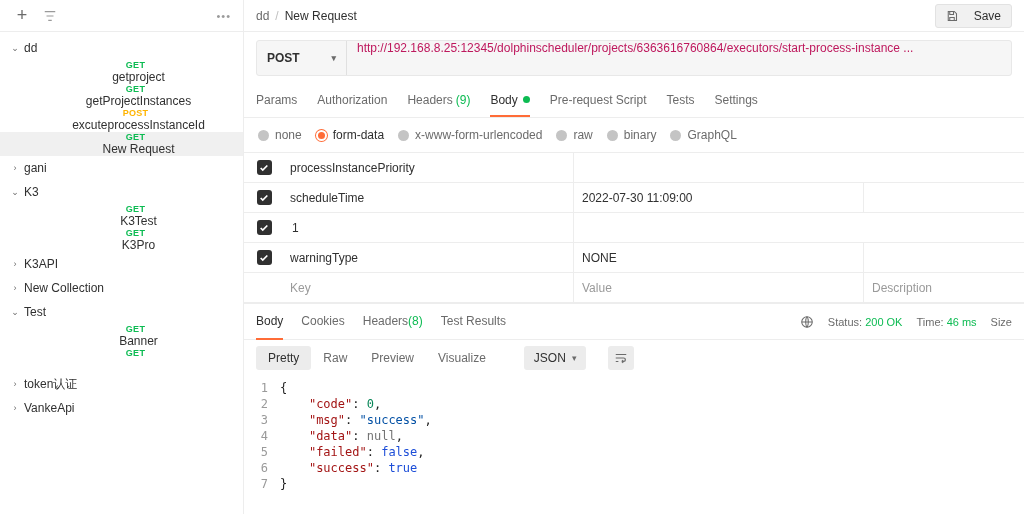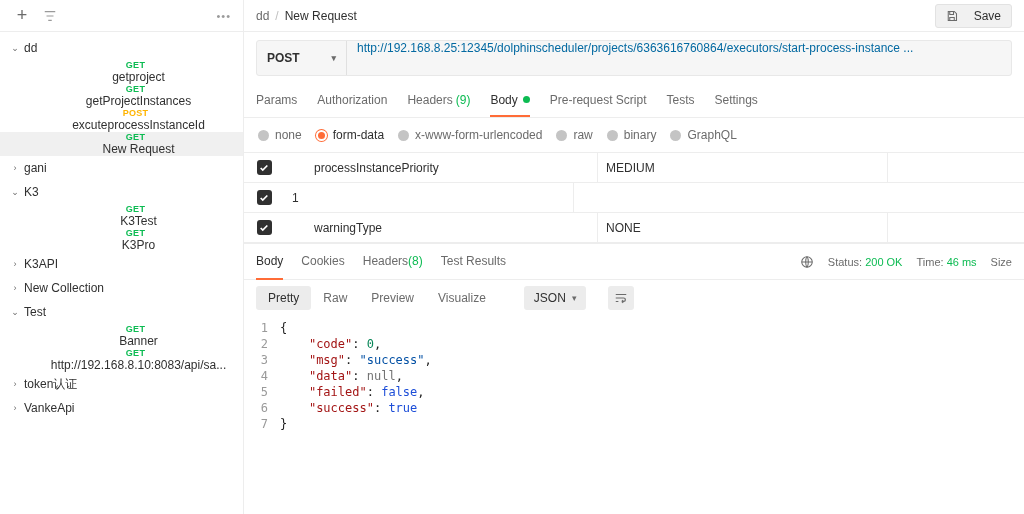--- a/index.html
+++ b/index.html
@@ -19,37 +19,37 @@
 .m-post { color: #ffb400; }
 .tree-label { white-space: nowrap; overflow: hidden; text-overflow: ellipsis; font-size: 12px; color: #303030; }
 .main { flex: 1; display: flex; flex-direction: column; overflow: hidden; }
 .crumb-row { height: 32px; border-bottom: 1px solid #ededed; display: flex; align-items: center; padding: 0 12px; color: #6b6b6b; }
 .crumb-sep { margin: 0 6px; color: #c0c0c0; }
 .crumb-cur { color: #303030; }
 .save-btn { margin-left: auto; background: #f1f1f1; border: 1px solid #e2e2e2; height: 24px; padding: 0 10px; border-radius: 3px; display: flex; align-items: center; gap: 16px; cursor: pointer; color: #303030; justify-content: space-between; }
 .url-row { display: flex; align-items: center; margin: 8px 12px; background: #f6f6f6; border: 1px solid #e8e8e8; border-radius: 3px; height: 36px; }
 .method-select { width: 90px; height: 100%; display: flex; align-items: center; justify-content: space-between; padding: 0 10px; font-size: 12px; color: #303030; border-right: 1px solid #e0e0e0; cursor: pointer; font-weight: 600; }
 .method-chev { font-size: 9px; color: #6b6b6b; }
-.url-input { flex: 1; border: none; background: transparent; outline: none; padding: 0 10px; font-size: 12px; color: #0369a1; height: 100%; overflow: hidden; text-overflow: ellipsis; white-space: nowrap; }
+.url-input { flex: 1; border: none; background: transparent; outline: none; padding: 0 10px; font-size: 12px; color: #be185d; height: 100%; overflow: hidden; text-overflow: ellipsis; white-space: nowrap; }
 .req-tabs { display: flex; gap: 20px; padding: 0 12px; border-bottom: 1px solid #ededed; height: 34px; align-items: flex-start; }
 .req-tab { color: #6b6b6b; cursor: pointer; height: 100%; display: flex; align-items: center; border-bottom: 2px solid transparent; }
 .req-tab.active { color: #303030; border-bottom-color: #ff6c37; }
 .req-tab .count { color: #0cbb52; margin-left: 3px; }
 .dot-green { width: 7px; height: 7px; border-radius: 50%; background: #0cbb52; margin-left: 5px; }
 .body-type-row { display: flex; gap: 14px; padding: 10px 14px; align-items: center; }
 .radio-opt { display: flex; align-items: center; gap: 6px; color: #6b6b6b; cursor: pointer; font-size: 12px; }
 .radiodot { width: 11px; height: 11px; border-radius: 50%; background: #c4c4c4; }
 .radiodot.sel { background: #ff6c37; box-shadow: inset 0 0 0 2px #fff, 0 0 0 1px #ff6c37; }
 .radio-opt.sel { color: #303030; }
 .kv-table { border-top: 1px solid #ededed; }
 .kv-row { display: flex; height: 30px; align-items: center; border-bottom: 1px solid #ededed; }
 .kv-check { width: 40px; display: flex; justify-content: center; }
 .checkbox { width: 15px; height: 15px; background: #303030; border-radius: 3px; display: flex; align-items: center; justify-content: center; }
 .checkbox svg { width: 10px; height: 10px; }
-.kv-key { width: 290px; padding-left: 6px; color: #303030; border-right: 1px solid #ededed; height: 100%; display: flex; align-items: center; margin-left: 24px; }
+.kv-key { width: 290px; padding-left: 6px; color: #303030; border-right: 1px solid #ededed; height: 100%; display: flex; align-items: center; }
 .kv-val { width: 290px; padding-left: 8px; color: #303030; border-right: 1px solid #ededed; height: 100%; display: flex; align-items: center; }
 .kv-desc { flex: 1; padding-left: 8px; color: #9a9a9a; }
 .kv-row.placeholder .kv-key, .kv-row.placeholder .kv-val { color: #9a9a9a; }
 .resp-section { border-top: 1px solid #ededed; flex: 1; display: flex; flex-direction: column; overflow: hidden; }
 .resp-tabs-row { display: flex; align-items: center; padding: 0 12px; height: 36px; border-bottom: 1px solid #ededed; }
 .resp-tabs { display: flex; gap: 18px; }
 .resp-tab { color: #6b6b6b; cursor: pointer; height: 36px; display: flex; align-items: center; border-bottom: 2px solid transparent; }
 .resp-tab.active { color: #303030; border-bottom-color: #ff6c37; }
 .resp-meta { margin-left: auto; display: flex; align-items: center; gap: 14px; color: #6b6b6b; font-size: 11px; }
 .resp-meta .val { color: #0cbb52; }
@@ -132,21 +132,20 @@
       <div class="tree-row">
         <span class="chev">⌄</span>
         <span class="tree-label">Test</span>
       </div>
       <div class="tree-row indent2">
         <span class="method m-get">GET</span>
         <span class="tree-label">Banner</span>
       </div>
       <div class="tree-row indent2">
         <span class="method m-get">GET</span>
-        <span class="tree-label">http://192.168.8.10:8083/api/sa...</span>
       </div>
       <div class="tree-row">
         <span class="chev">›</span>
         <span class="tree-label">token认证</span>
       </div>
       <div class="tree-row">
         <span class="chev">›</span>
         <span class="tree-label">VankeApi</span>
       </div>
     </div>
@@ -219,45 +218,62 @@
   <div class="kv-table" id="kv-table">
       <div class="kv-row">
         <div class="kv-check">
           <div class="checkbox">
             <svg viewBox="0 0 12 12">
               <path d="M2 6l2.5 2.5L10 3" stroke="#fff" stroke-width="2" fill="none"></path>
             </svg>
           </div>
         </div>
         <div class="kv-key">processInstancePriority</div>
-        <div class="kv-val">MEDIUM</div>
         <div class="kv-desc"></div>
       </div>
       <div class="kv-row">
         <div class="kv-check">
           <div class="checkbox">
             <svg viewBox="0 0 12 12">
               <path d="M2 6l2.5 2.5L10 3" stroke="#fff" stroke-width="2" fill="none"></path>
             </svg>
           </div>
         </div>
-        <div class="kv-val">1</div>
+        <div class="kv-key">scheduleTime</div>
+        <div class="kv-val">2022-07-30 11:09:00</div>
         <div class="kv-desc"></div>
       </div>
       <div class="kv-row">
         <div class="kv-check">
           <div class="checkbox">
             <svg viewBox="0 0 12 12">
               <path d="M2 6l2.5 2.5L10 3" stroke="#fff" stroke-width="2" fill="none"></path>
             </svg>
           </div>
         </div>
+        <div class="kv-val">1</div>
+        <div class="kv-desc"></div>
+      </div>
+      <div class="kv-row">
+        <div class="kv-check">
+          <div class="checkbox">
+            <svg viewBox="0 0 12 12">
+              <path d="M2 6l2.5 2.5L10 3" stroke="#fff" stroke-width="2" fill="none"></path>
+            </svg>
+          </div>
+        </div>
         <div class="kv-key">warningType</div>
         <div class="kv-val">NONE</div>
         <div class="kv-desc"></div>
+      </div>
+      <div class="kv-row placeholder">
+        <div class="kv-check"></div>
+        <div class="kv-key">Key</div>
+        <div class="kv-val">Value</div>
+        <div class="kv-desc">Description</div>
       </div>
     </div>
 
   <div class="resp-section">
     <div class="resp-tabs-row">
       <div class="resp-tabs">
         <div class="resp-tab active">Body</div>
         <div class="resp-tab">Cookies</div>
         <div class="resp-tab">
             <span>Headers</span> 

